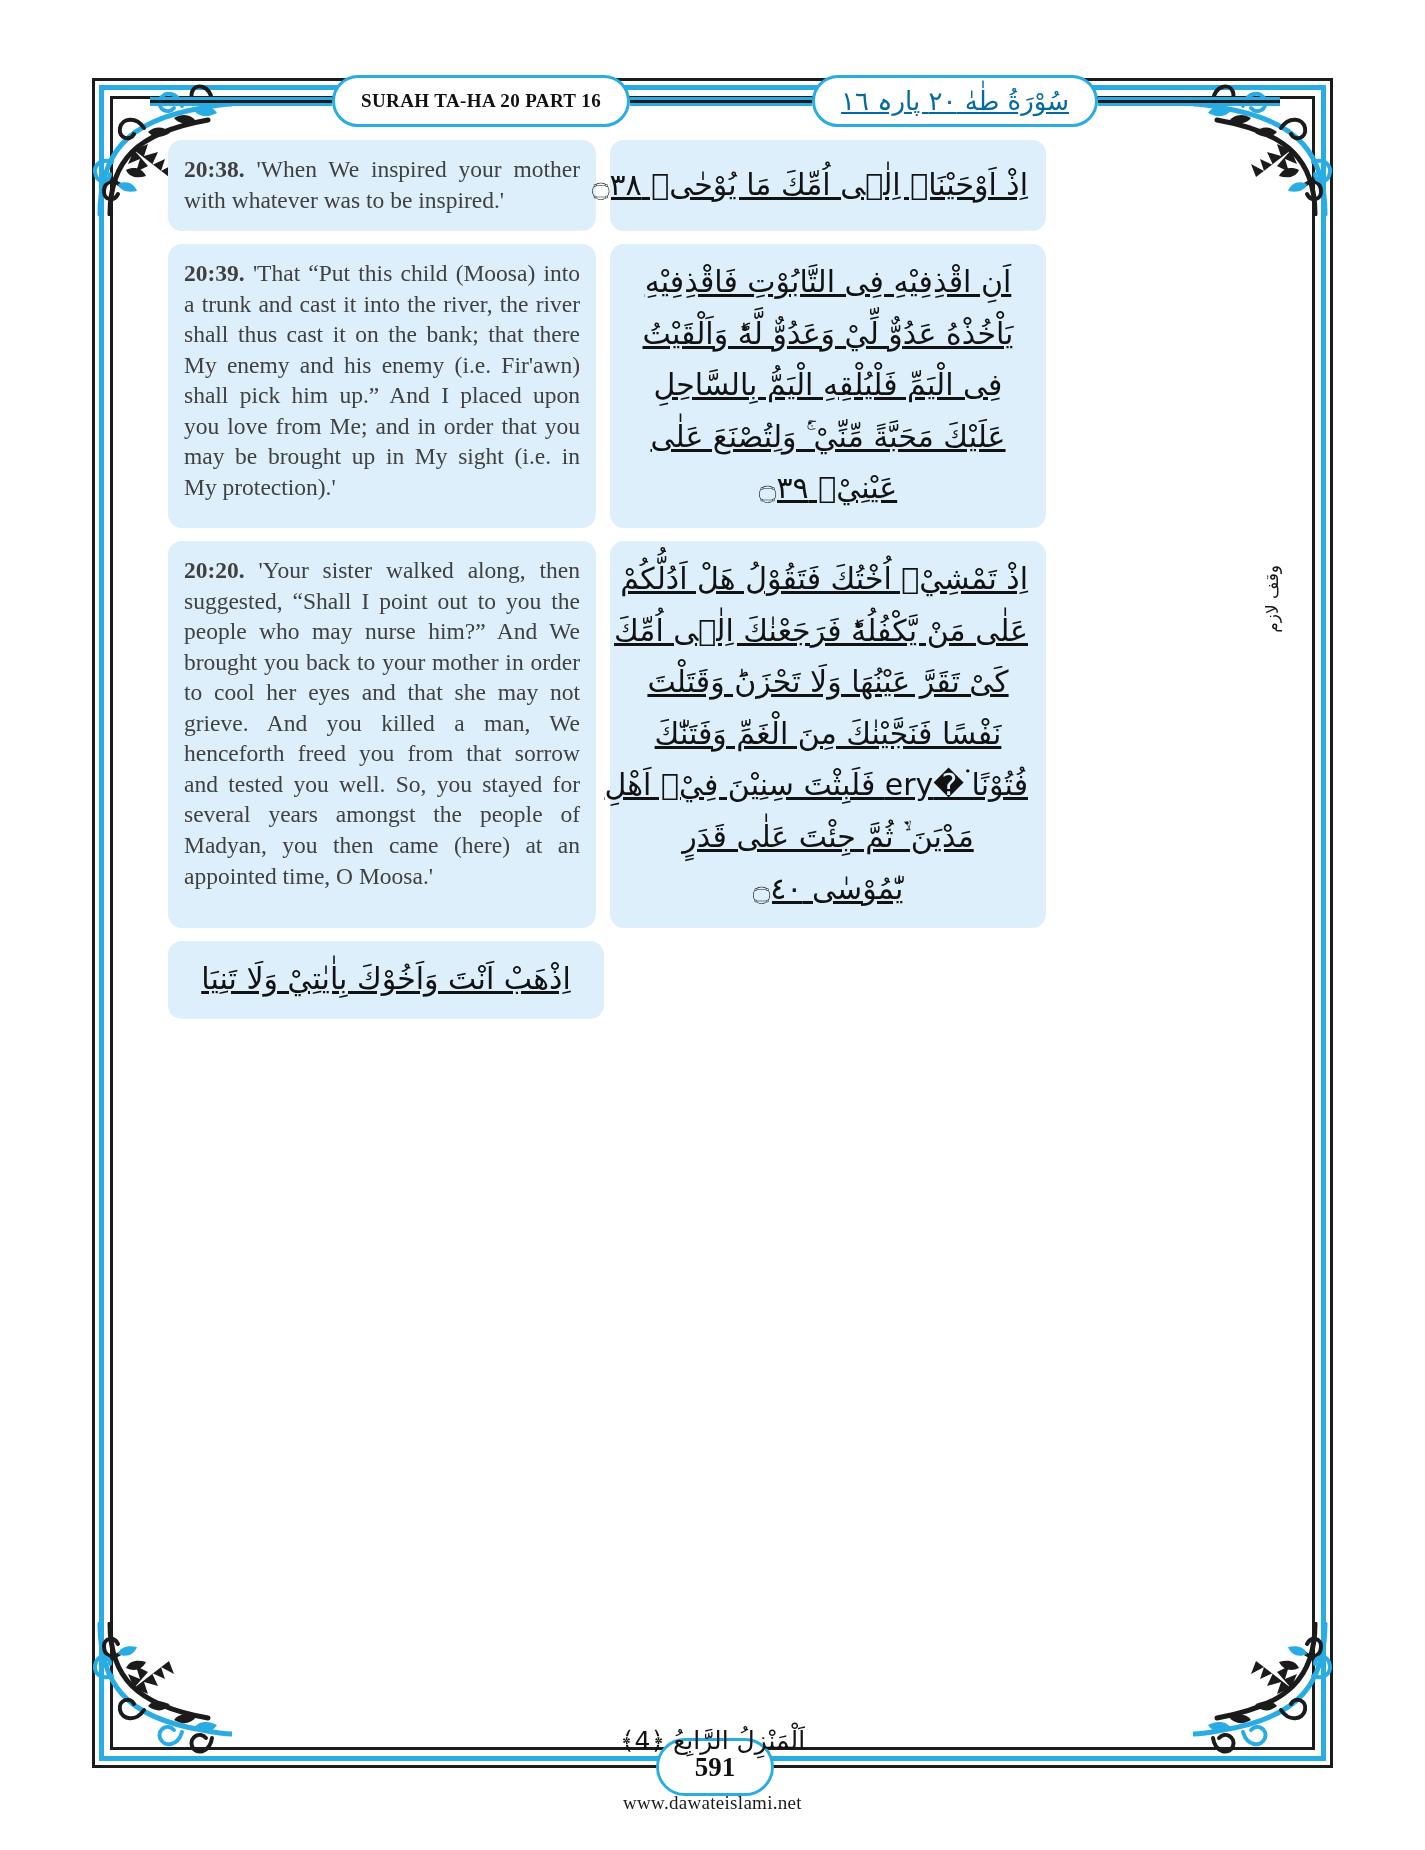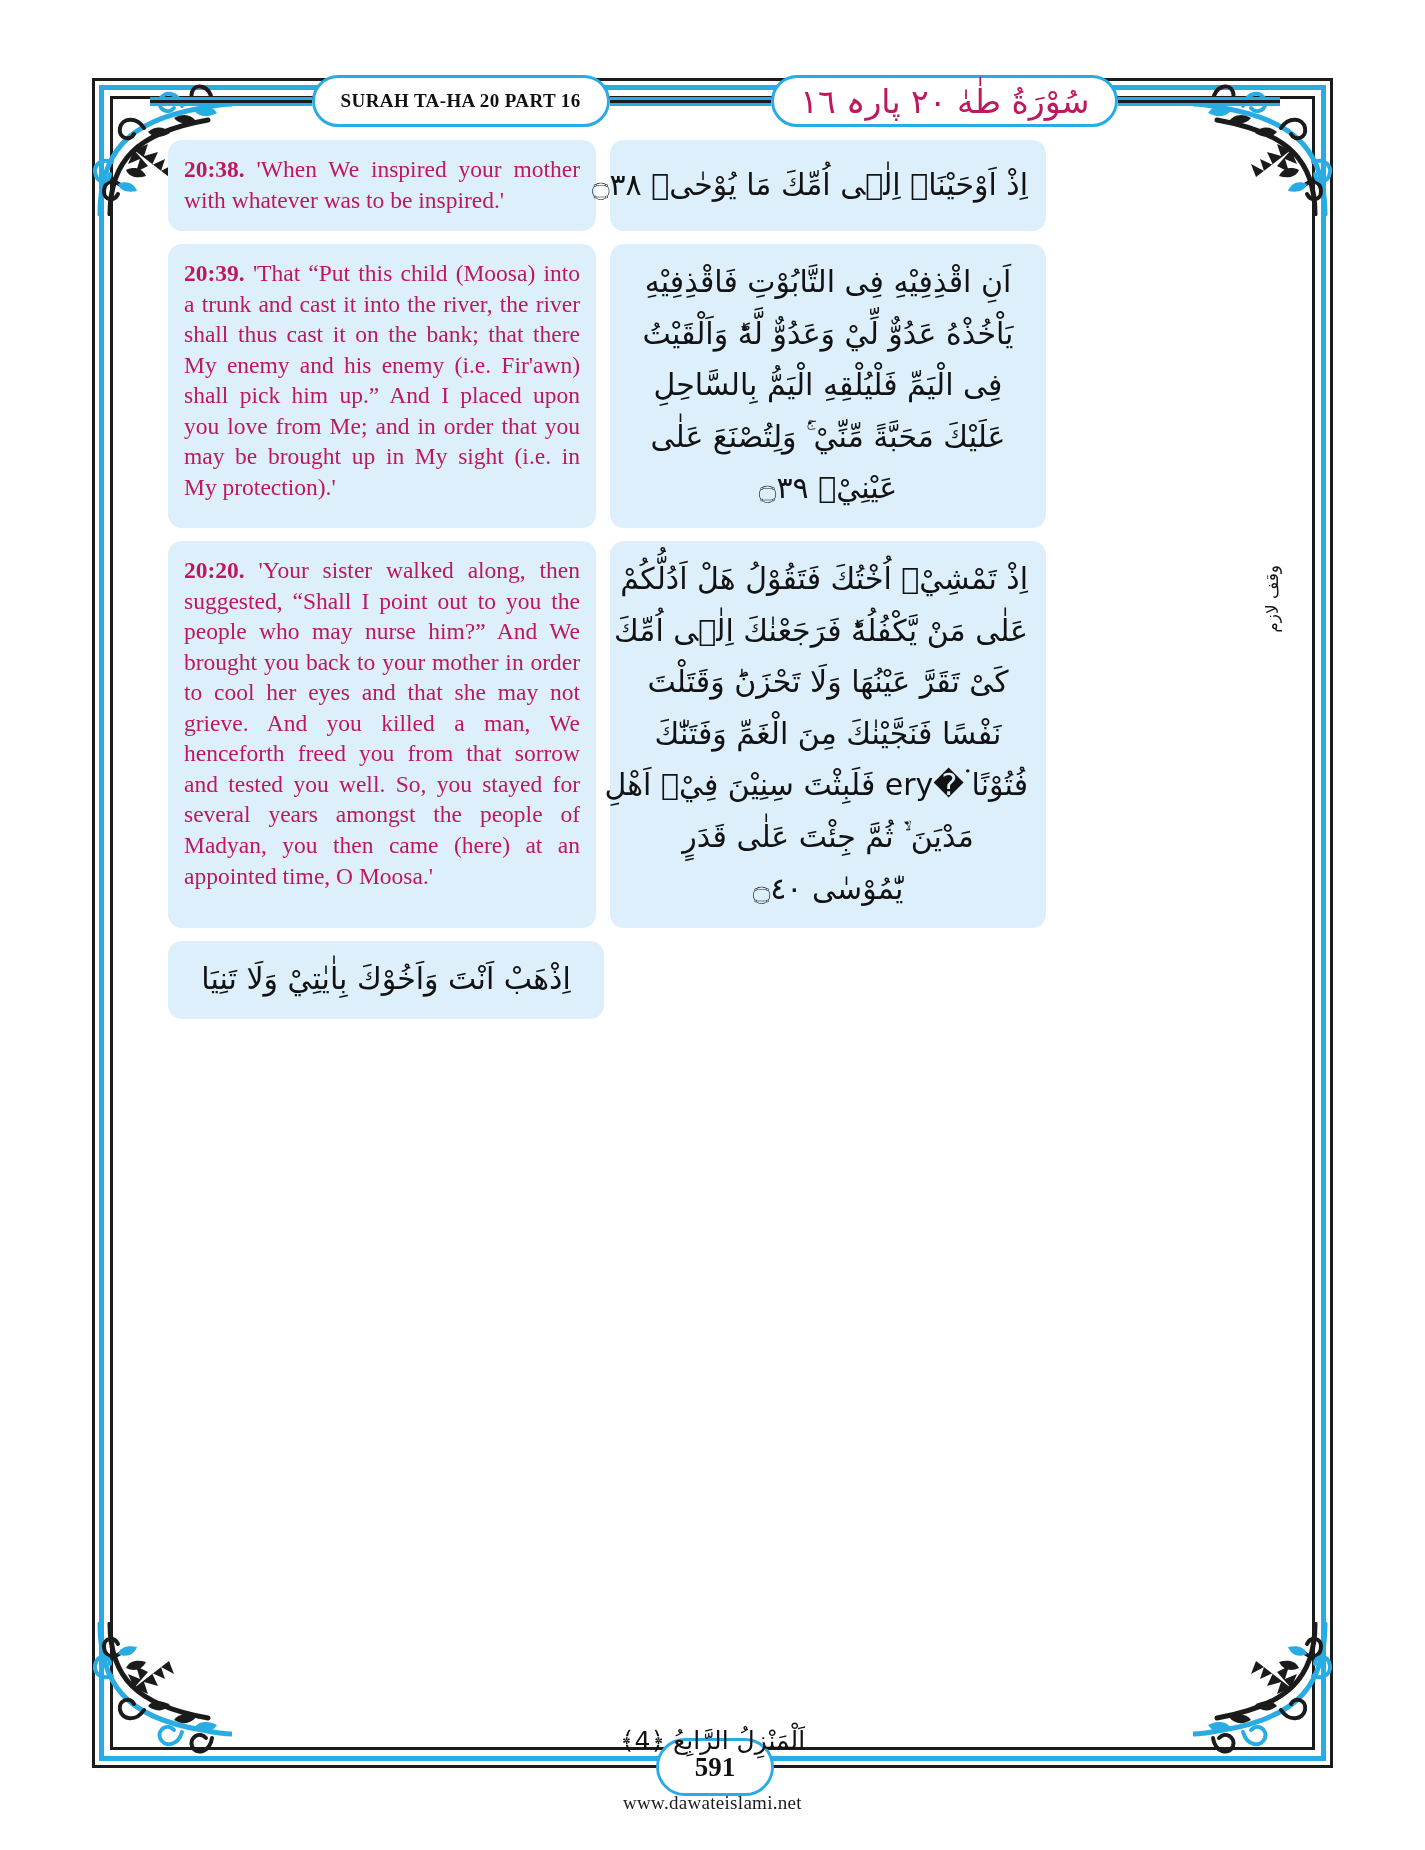--- a/index.html
+++ b/index.html
@@ -99,25 +99,26 @@
   .pill-en {
     font-family: "Liberation Serif", serif;
     font-weight: bold;
     font-size: 19px;
     letter-spacing: 0.4px;
     color: #111111;
     white-space: nowrap;
   }
   .pill-ar {
     font-family: "DejaVu Sans", sans-serif;
-    font-size: 33px;
-    color: #be185d;
+    font-size: 26px;
+    color: #0369a1;
     direction: rtl;
     white-space: nowrap;
     line-height: 1;
+    text-decoration: underline;
   }
 
   
   .content {
     position: absolute;
     left: 168px; top: 140px;
     width: 1078px;
     height: 1290px;
     display: flex;
     flex-direction: column;
@@ -135,36 +136,37 @@
   }
   .cell-en {
     width: 428px;
     flex: 0 0 428px;
     padding: 14px 16px 16px 16px;
     text-align: justify;
     text-align-last: left;
     font-family: "Liberation Serif", "DejaVu Serif", serif;
     font-size: 23.5px;
     line-height: 1.30;
-    color: #be185d;
+    color: #404040;
     hyphens: none;
   }
   .cell-ar {
     width: 436px;
     flex: 0 0 436px;
     padding: 12px 18px 14px 18px;
     direction: rtl;
     text-align: center;
     font-family: "DejaVu Sans", sans-serif;
     font-size: 30px;
     line-height: 1.72;
     color: #121212;
     display: flex;
     flex-direction: column;
     justify-content: center;
+    text-decoration: underline;
   }
   .ayah-num {
     font-weight: bold;
     font-family: "Liberation Serif", serif;
   }
   .ar-line { white-space: nowrap; }
 
   
   .margin-note {
     position: absolute;

